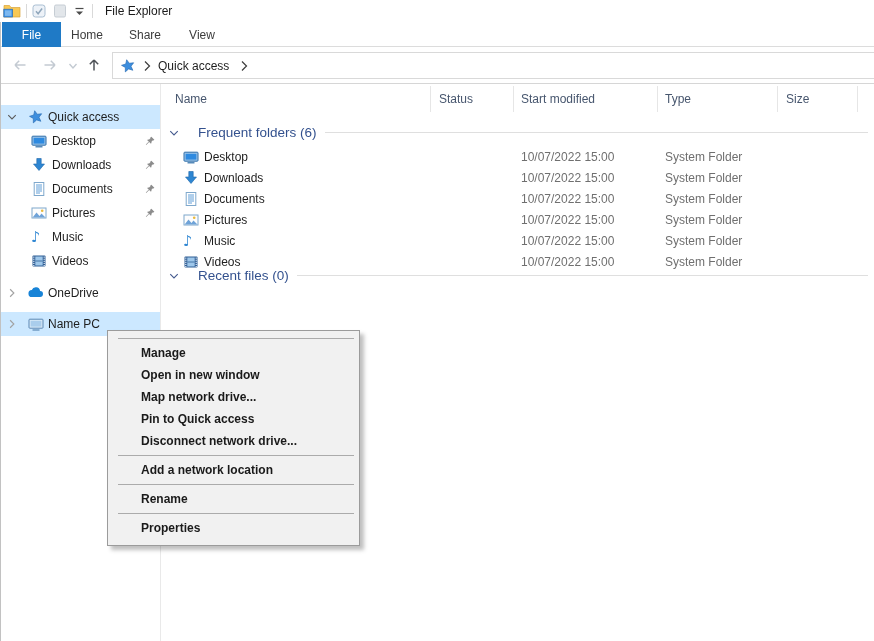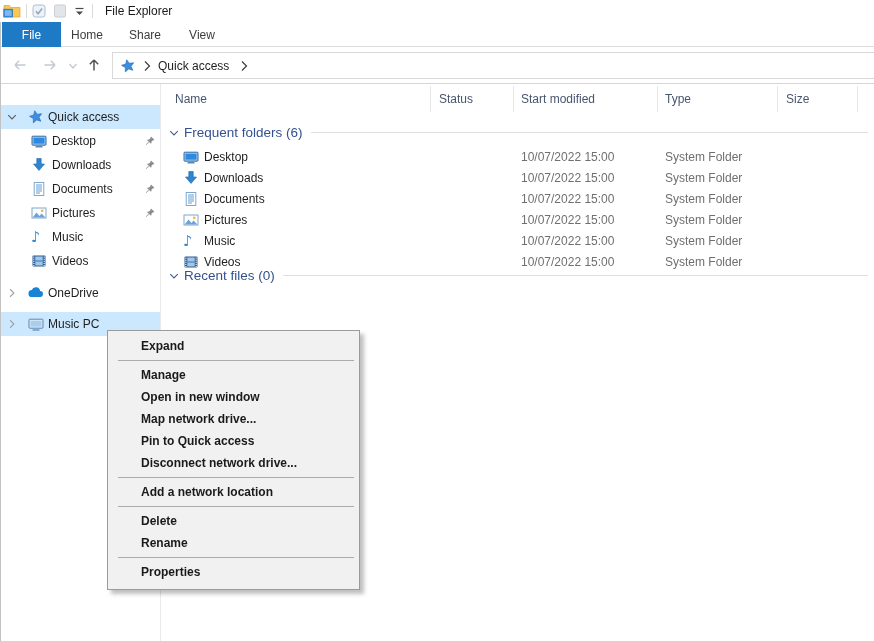--- a/index.html
+++ b/index.html
@@ -38,21 +38,21 @@
   .sb-label { position:absolute; left:48px; top:5px; white-space:nowrap; }
   .sb-item.ind1 .sb-label { left:52px; }
   .sb-pin { position:absolute; left:144px; top:6px; width:12px; height:12px; }
 
   
   .main { position:absolute; left:161px; top:0; right:0; bottom:0; }
   .colhead { position:absolute; top:8px; color:#47566e; white-space:nowrap; }
   .colsep { position:absolute; top:2px; height:26px; width:1px; background:#e6e6e6; }
   .grouphdr { position:absolute; left:0; right:6px; height:17px; display:flex; align-items:center; color:var(--ghdr,#33518e); font-size:13.5px; }
   .gh-chev { width:12px; height:12px; margin-left:7px; }
-  .gh-label { margin-left:4px; white-space:nowrap; }
+  .gh-label { margin-left:18px; white-space:nowrap; }
   .gh-rule { flex:1; height:1px; background:#dfdfdf; margin-left:8px; }
   .frow { position:absolute; left:0; right:0; height:21px; }
   .f-ico { position:absolute; left:22px; top:2px; width:16px; height:16px; }
   .f-name { position:absolute; left:43px; top:3px; white-space:nowrap; }
   .f-date { position:absolute; left:360px; top:3px; color:#6f6f6f; white-space:nowrap;text-align:right; }
   .f-type { position:absolute; left:504px; top:3px; color:#6f6f6f; white-space:nowrap; }
 
   
   .menu { position:absolute; left:107px; top:330px; width:253px; background:var(--menubg,#f1f1f1);
           border:1px solid #9b9b9b; box-shadow:4px 4px 4px rgba(0,0,0,0.25); padding:4px 0 6px; z-index:10; }
@@ -260,21 +260,21 @@
             <path d="M5.5 3L10.5 8 5.5 13" stroke="#a2a2a2" stroke-width="1.5" fill="none"></path>
           </svg>
         </span>
         <span class="sb-ico ico">
           <svg viewBox="0 0 16 16" width="16" height="16">
             <rect x="1" y="3.2" width="14" height="9" rx="0.8" fill="#d9eaf8" stroke="#5a87b4"></rect>
             <rect x="2.6" y="4.8" width="10.8" height="5.8" fill="#aacdec"></rect>
             <path d="M4.5 14h7" stroke="#5a87b4" stroke-width="1.2"></path>
           </svg>
         </span>
-        <span class="sb-label">Music PC</span>
+        <span class="sb-label">Name PC</span>
       </div>
     </div>
   <div class="v-divider"></div>
   <div class="main" id="main">
       <div class="colhead" style="left: 14px;">Name</div>
       <div class="colhead" style="left: 278px;">Status</div>
       <div class="colhead" style="left: 360px;">Start modified</div>
       <div class="colhead" style="left: 504px;">Type</div>
       <div class="colhead" style="left: 625px;">Size</div>
       <div class="colsep" style="left: 269px;"></div>
@@ -372,28 +372,26 @@
             <path d="M3 5.5L8 10.5 13 5.5" stroke="#44598e" stroke-width="1.5" fill="none"></path>
           </svg>
         </span>
         <span class="gh-label">Recent files (0)</span>
         <span class="gh-rule"></span>
       </div>
     </div>
 </div>
 
 <div class="menu" id="ctxmenu">
-    <div class="mi bold">Expand</div>
     <div class="msep"></div>
     <div class="mi">Manage</div>
     <div class="mi">Open in new window</div>
     <div class="mi">Map network drive...</div>
     <div class="mi">Pin to Quick access</div>
     <div class="mi">Disconnect network drive...</div>
     <div class="msep"></div>
     <div class="mi">Add a network location</div>
     <div class="msep"></div>
-    <div class="mi">Delete</div>
     <div class="mi">Rename</div>
     <div class="msep"></div>
     <div class="mi">Properties</div>
   </div>
 <div class="win-left-border"></div>
 
 </body></html>

